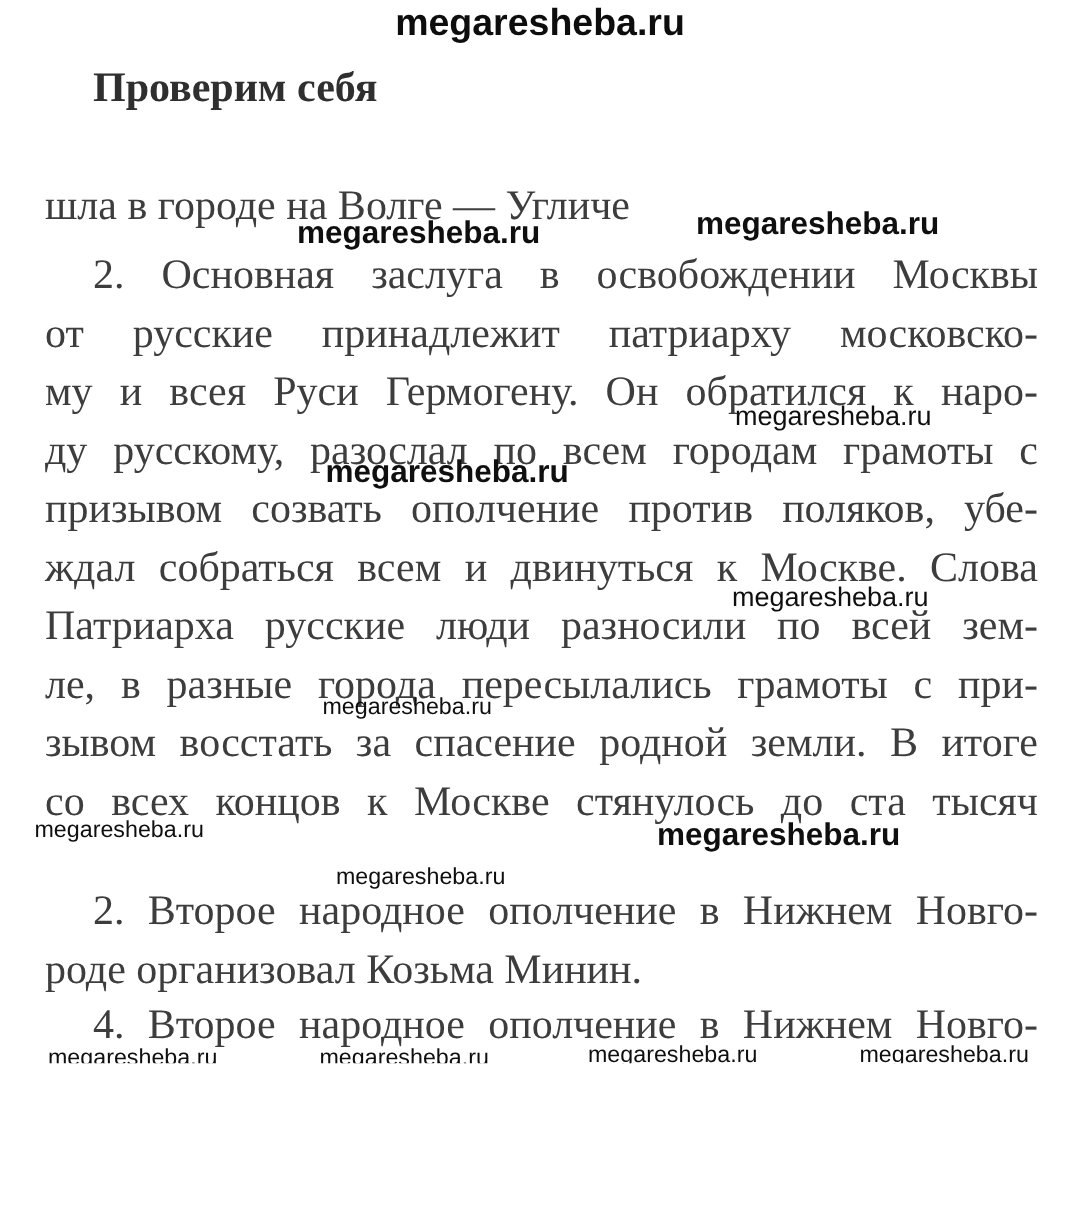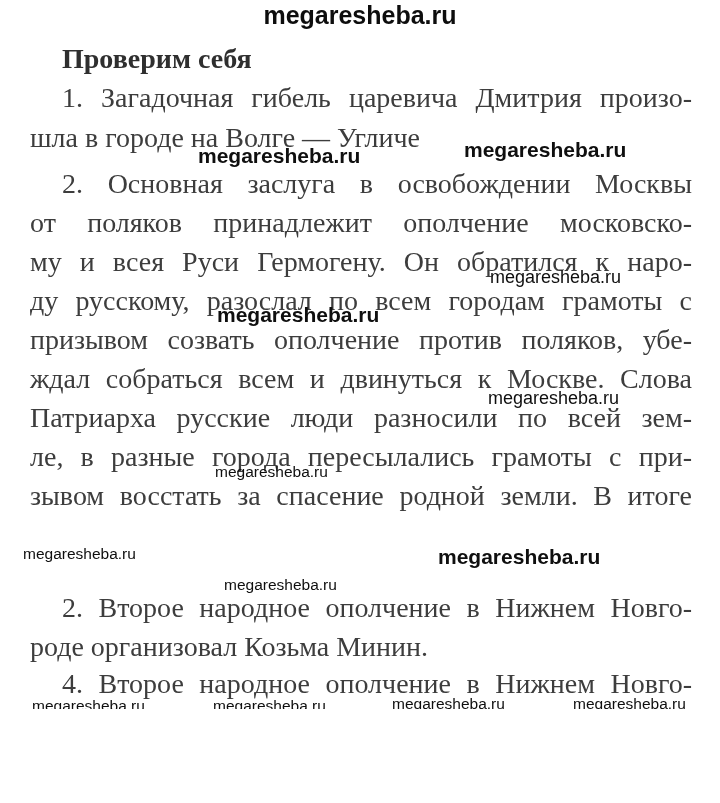--- a/index.html
+++ b/index.html
@@ -44,32 +44,32 @@
 </style>
 </head>
 <body>
 
 <div class="page">
 
   <div class="brand top">megaresheba.ru</div>
 
   <h1 class="heading">Проверим себя</h1>
 
-  <div class="ln just ind" style="top:82px">1. Загадочная гибель царевича Дмитрия произо-</div>
   <div class="ln" style="top:122px">шла в городе на Волге — Угличе</div>
 
   <div class="ln just ind" style="top:168px">2. Основная заслуга в освобождении Москвы</div>
-  <div class="ln just" style="top:207px">от поляков принадлежит ополчение московско-</div>
+  <div class="ln just" style="top:207px">от русские принадлежит патриарху московско-</div>
   <div class="ln just" style="top:246px">му и всея Руси Гермогену. Он обратился к наро-</div>
   <div class="ln just" style="top:285px">ду русскому, разослал по всем городам грамоты с</div>
   <div class="ln just" style="top:324px">призывом созвать ополчение против поляков, убе-</div>
   <div class="ln just" style="top:363px">ждал собраться всем и двинуться к Москве. Слова</div>
   <div class="ln just" style="top:402px">Патриарха русские люди разносили по всей зем-</div>
   <div class="ln just" style="top:441px">ле, в разные города пересылались грамоты с при-</div>
   <div class="ln just" style="top:480px">зывом восстать за спасение родной земли. В итоге</div>
+  <div class="ln just" style="top:519px">со всех концов к Москве стянулось до ста тысяч</div>
 
   <div class="ln just ind" style="top:592px">2. Второе народное ополчение в Нижнем Новго-</div>
   <div class="ln" style="top:631px">роде организовал Козьма Минин.</div>
 
   <div class="ln just ind" style="top:668px">4. Второе народное ополчение в Нижнем Новго-</div>
   <div class="ln" style="top:707px">роде возглавил князь Дмитрий Пожарский.</div>
 
   <span class="wm b" style="left:198px;top:144px">megaresheba.ru</span>
   <span class="wm b" style="left:464px;top:138px">megaresheba.ru</span>
   <span class="wm s" style="left:490px;top:267px">megaresheba.ru</span>

